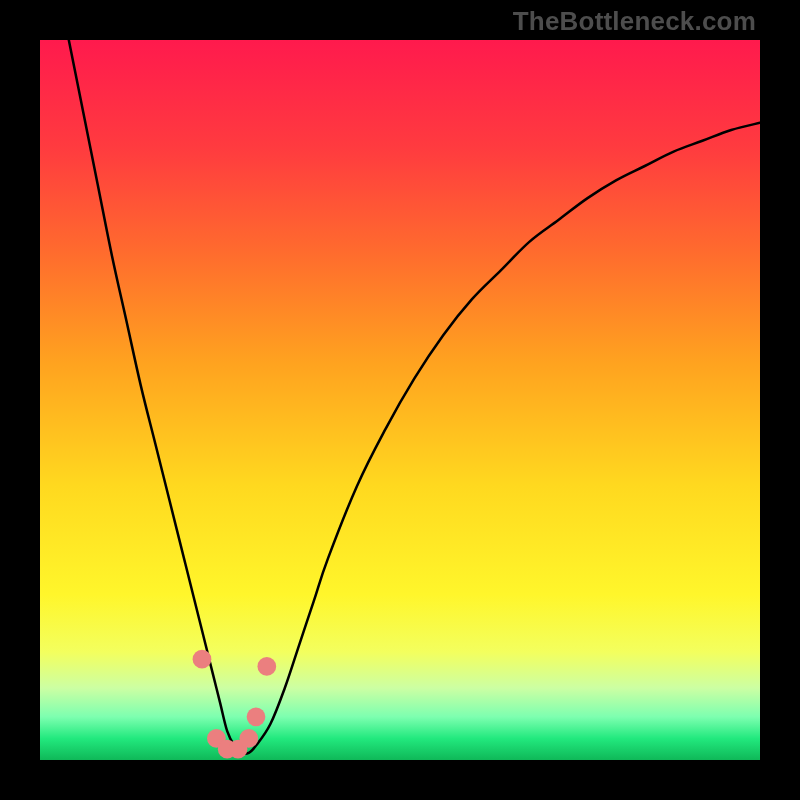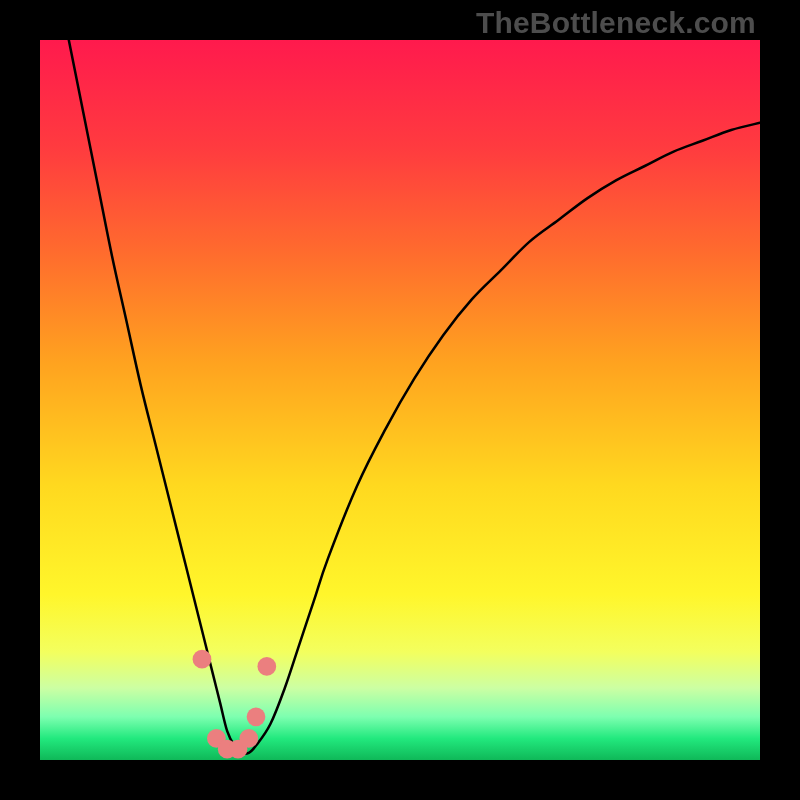--- a/index.html
+++ b/index.html
@@ -32,21 +32,21 @@
     left: 0;
     top: 0;
     width: 100%;
     height: 100%;
   }
   .watermark {
     position: absolute;
     top: 6px;
     right: 44px;
     color: #4d4d4d;
-    font-size: 30px;
+    font-size: 26px;
     font-weight: 600;
     letter-spacing: 0.2px;
     user-select: none;
   }
   svg.curve {
     position: absolute;
     left: 0;
     top: 0;
     width: 720px;
     height: 720px;

